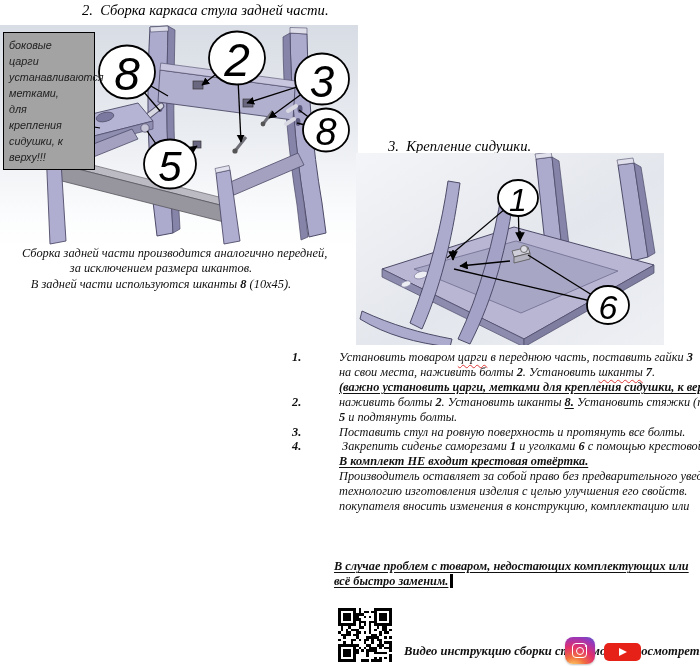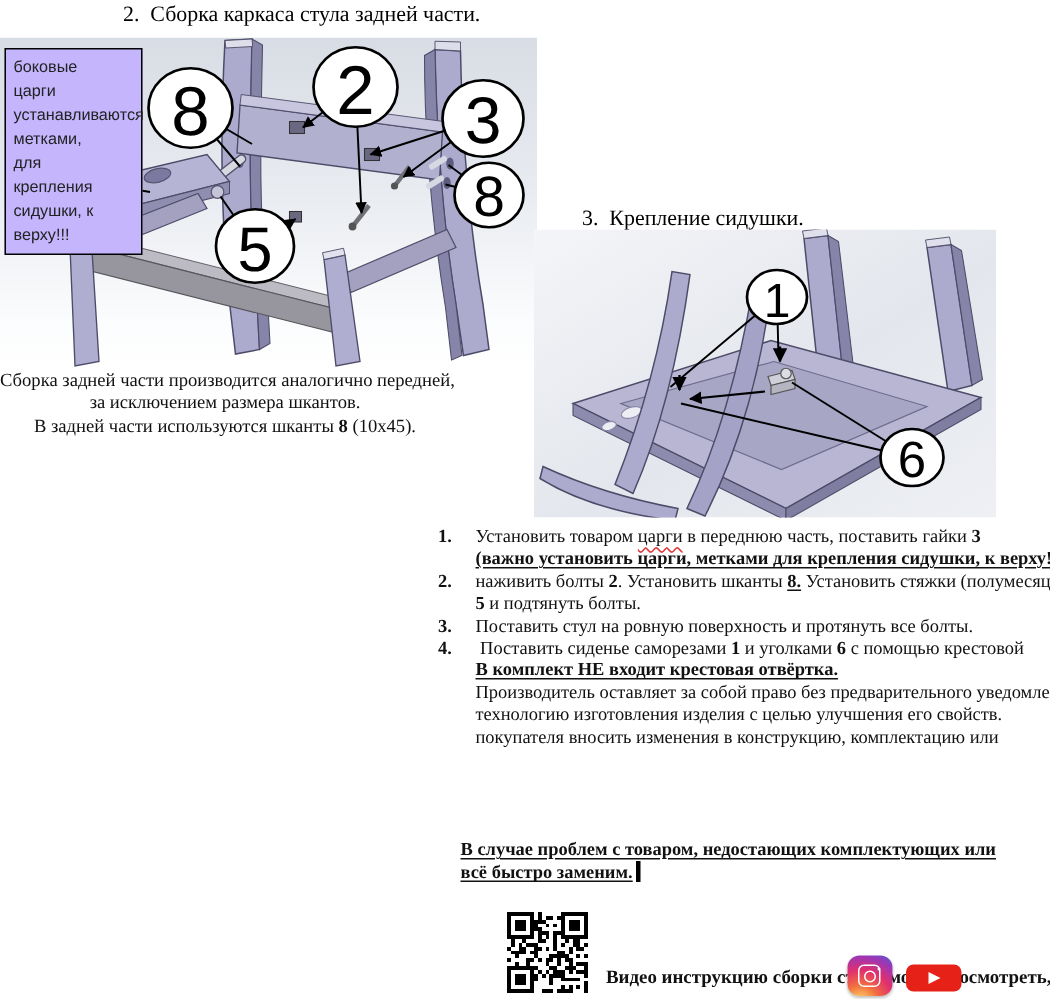--- a/index.html
+++ b/index.html
@@ -1,36 +1,36 @@
 <!DOCTYPE html>
 <html><head>
 <meta charset="utf-8">
 <style>
   html,body{margin:0;padding:0;background:#fff;}
   .page{position:relative;width:700px;height:666px;background:#ffffff;overflow:hidden;
-        font-family:"Liberation Serif","DejaVu Serif",serif;color:#111;}
+        font-family:"Liberation Serif","DejaVu Serif",serif;color:#111;font-style:italic;}
   .abs{position:absolute;}
   .sec-title{font-size:14.6px;white-space:pre;color:#000;}
   
   .instr{width:406px;font-size:12.3px;line-height:14.9px;}
   .item{display:flex;}
   .num{flex:none;width:25px;font-weight:bold;}
   .body{flex:1;min-width:0;}
-  .line{white-space:pre;}
+  .line{white-space:pre;padding-left:22px;}
   .b{font-weight:bold;}
   .bu{font-weight:bold;text-decoration:underline;text-decoration-thickness:1.2px;text-underline-offset:2px;}
   .w{text-decoration:underline wavy #e03a3a;text-decoration-thickness:1px;text-underline-offset:2.5px;text-decoration-skip-ink:none;}
   .wg{text-decoration:underline wavy #43a047;text-decoration-thickness:1px;text-underline-offset:2.5px;text-decoration-skip-ink:none;}
   
-  .callout{width:92px;box-sizing:border-box;border:1.6px solid #000;background:#c4b5fd;
+  .callout{width:92px;box-sizing:border-box;border:1.6px solid #000;background:#a3a3a3;
            font-family:"Liberation Sans","DejaVu Sans",sans-serif;font-size:10.8px;line-height:16px;
            padding:4px 20px 4px 5px;color:#222;}
   .left-note{width:300px;text-align:center;font-size:12.4px;line-height:15.3px;}
   .warranty{font-size:12.3px;line-height:15.3px;}
-  .wline{white-space:pre;}
+  .wline{white-space:pre;margin-left:27px;}
   .cursor{display:inline-block;width:3px;height:14px;background:#000;vertical-align:text-bottom;margin-left:2px;}
   .video-note{font-size:12.6px;line-height:16.5px;font-weight:bold;white-space:pre;}
   
   .ig{width:30px;height:27px;border-radius:8px;cursor:pointer;
       background:radial-gradient(circle at 28% 120%, #fdd268 8%, #f2703f 32%, #e1306c 58%, #9b36b7 82%, #515ecf 100%);
       box-shadow:0 1px 2px rgba(0,0,0,.25);}
   .ig .cam{position:absolute;left:7px;top:6px;width:13px;height:13px;border:1.6px solid #fff;border-radius:4px;}
   .ig .lens{position:absolute;left:10.5px;top:9.5px;width:6px;height:6px;border:1.5px solid #fff;border-radius:50%;}
   .ig .dot{position:absolute;left:20px;top:8px;width:2px;height:2px;background:#fff;border-radius:50%;}
   .yt{width:37px;height:18px;background:#e62117;border-radius:5px;cursor:pointer;}
@@ -228,40 +228,41 @@
       <ellipse cx="252" cy="152" rx="21" ry="19" fill="#fff" stroke="#000" stroke-width="1.8"></ellipse>
       <text x="252" y="154" font-size="34" text-anchor="middle" dominant-baseline="central">6</text>
     </g>
   </svg>
 
   <div class="abs instr" style="left:292px;top:350px;">
     <div class="item">
       <span class="num">1.</span>
       <div class="body">
           <div class="line"><span>Установить товаром </span><span class="w">царги</span><span> в переднюю часть, поставить гайки </span><span class="b">3</span></div>
+          <div class="line"><span>на свои места, наживить болты </span><span class="b">2</span><span>. Установить </span><span class="w">шканты</span><span> </span><span class="b">7</span><span>.</span></div>
           <div class="line"><span class="bu">(важно установить царги, метками для крепления сидушки, к верху!)</span></div>
         </div>
     </div>
     <div class="item">
       <span class="num">2.</span>
       <div class="body">
           <div class="line"><span>наживить болты </span><span class="b">2</span><span>. Установить шканты </span><span class="bu">8.</span><span> Установить стяжки (полумесяцы)</span></div>
           <div class="line"><span class="b">5</span><span> и подтянуть болты.</span></div>
         </div>
     </div>
     <div class="item">
       <span class="num">3.</span>
       <div class="body">
           <div class="line"><span>Поставить стул на ровную поверхность и протянуть все болты.</span></div>
         </div>
     </div>
     <div class="item">
       <span class="num">4.</span>
       <div class="body">
-          <div class="line"><span> Поставить сиденье саморезами </span><span class="b">1</span><span> и уголками </span><span class="b">6</span><span> с помощью крестовой</span></div>
+          <div class="line"><span> Закрепить сиденье саморезами </span><span class="b">1</span><span> и уголками </span><span class="b">6</span><span> с помощью крестовой</span></div>
           <div class="line"><span class="bu">В комплект НЕ входит крестовая отвёртка.</span></div>
           <div class="line"><span>Производитель оставляет за собой право без предварительного уведомления</span></div>
           <div class="line"><span>технологию изготовления изделия с целью улучшения его свойств.</span></div>
           <div class="line"><span>покупателя вносить изменения в конструкцию, комплектацию или</span></div>
         </div>
     </div>
   </div>
 
   <div class="abs warranty" style="left:307px;top:559px;">
     <div class="wline"><span class="bu">В случае проблем с товаром, недостающих комплектующих или</span></div>

